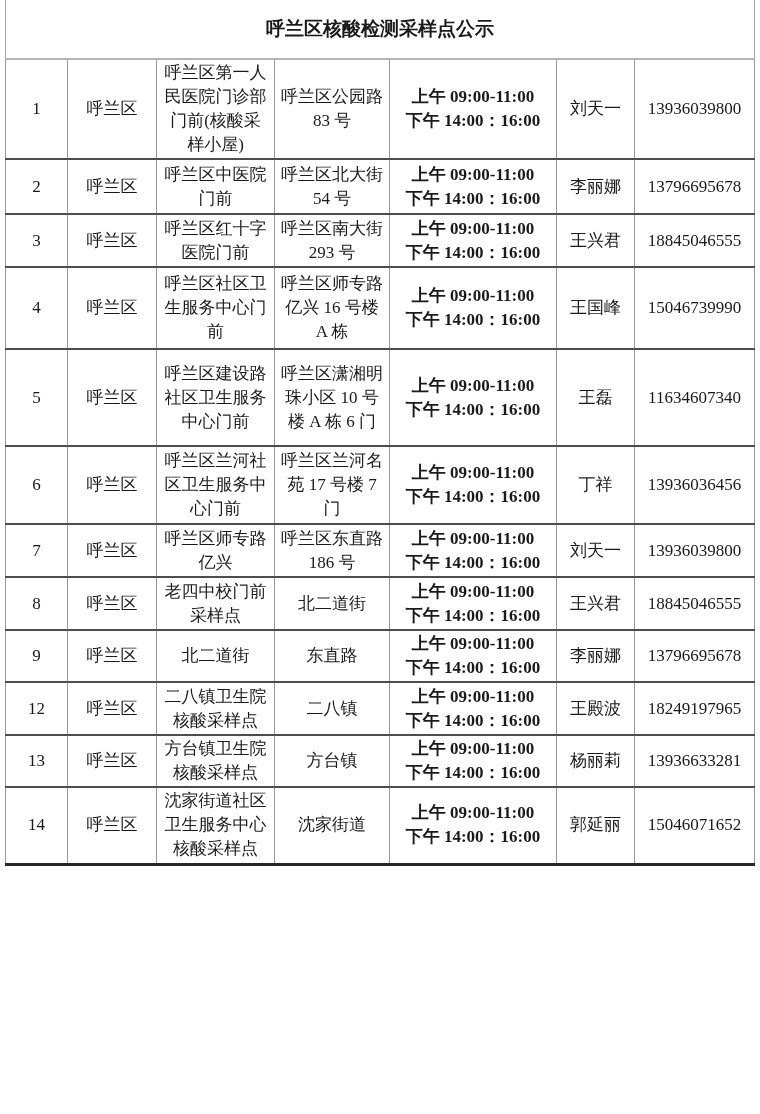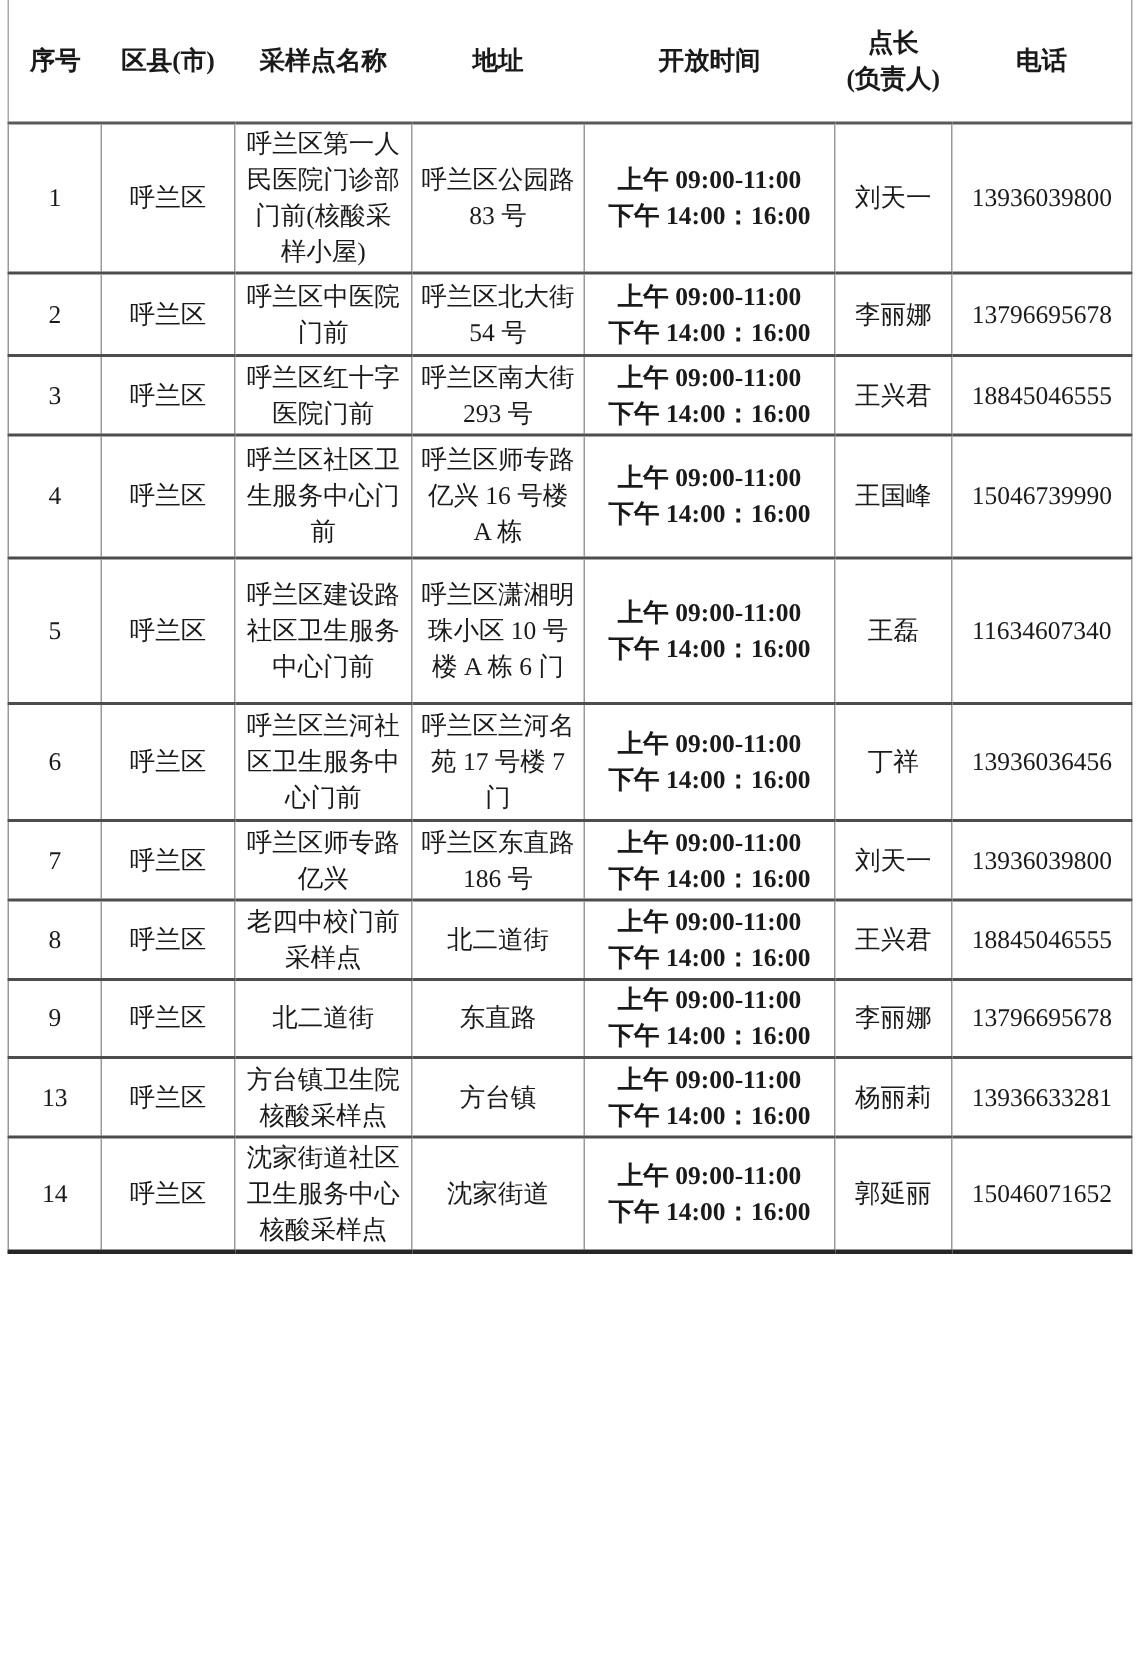--- a/index.html
+++ b/index.html
@@ -79,30 +79,23 @@
   <colgroup>
     <col style="width:62px">
     <col style="width:89px">
     <col style="width:118px">
     <col style="width:115px">
     <col style="width:167px">
     <col style="width:78px">
     <col style="width:120px">
   </colgroup>
   <thead>
-    <tr id="header-row">
-        <th class="col-no">序号</th>
-        <th class="col-district">区县(市)</th>
-        <th class="col-site">采样点名称</th>
-        <th class="col-address">地址</th>
-        <th class="col-hours">开放时间</th>
-        <th class="col-leader">点长
-(负责人)</th>
-        <th class="col-phone">电话</th>
-      </tr>
+    <tr>
+      <th class="title-cell" colspan="7">呼兰区核酸检测采样点公示</th>
+    </tr>
   </thead>
   <tbody id="table-body">
       <tr>
         <td class="col-no">1</td>
         <td class="col-district">呼兰区</td>
         <td class="col-site">呼兰区第一人民医院门诊部门前(核酸采样小屋)</td>
         <td class="col-address">呼兰区公园路 83 号</td>
         <td class="col-hours">上午 09:00-11:00
 下午 14:00：16:00</td>
         <td class="col-leader">刘天一</td>
@@ -180,20 +173,30 @@
       </tr>
       <tr>
         <td class="col-no">9</td>
         <td class="col-district">呼兰区</td>
         <td class="col-site">北二道街</td>
         <td class="col-address">东直路</td>
         <td class="col-hours">上午 09:00-11:00
 下午 14:00：16:00</td>
         <td class="col-leader">李丽娜</td>
         <td class="col-phone">13796695678</td>
+      </tr>
+      <tr>
+        <td class="col-no">12</td>
+        <td class="col-district">呼兰区</td>
+        <td class="col-site">二八镇卫生院核酸采样点</td>
+        <td class="col-address">二八镇</td>
+        <td class="col-hours">上午 09:00-11:00
+下午 14:00：16:00</td>
+        <td class="col-leader">王殿波</td>
+        <td class="col-phone">18249197965</td>
       </tr>
       <tr>
         <td class="col-no">13</td>
         <td class="col-district">呼兰区</td>
         <td class="col-site">方台镇卫生院核酸采样点</td>
         <td class="col-address">方台镇</td>
         <td class="col-hours">上午 09:00-11:00
 下午 14:00：16:00</td>
         <td class="col-leader">杨丽莉</td>
         <td class="col-phone">13936633281</td>

